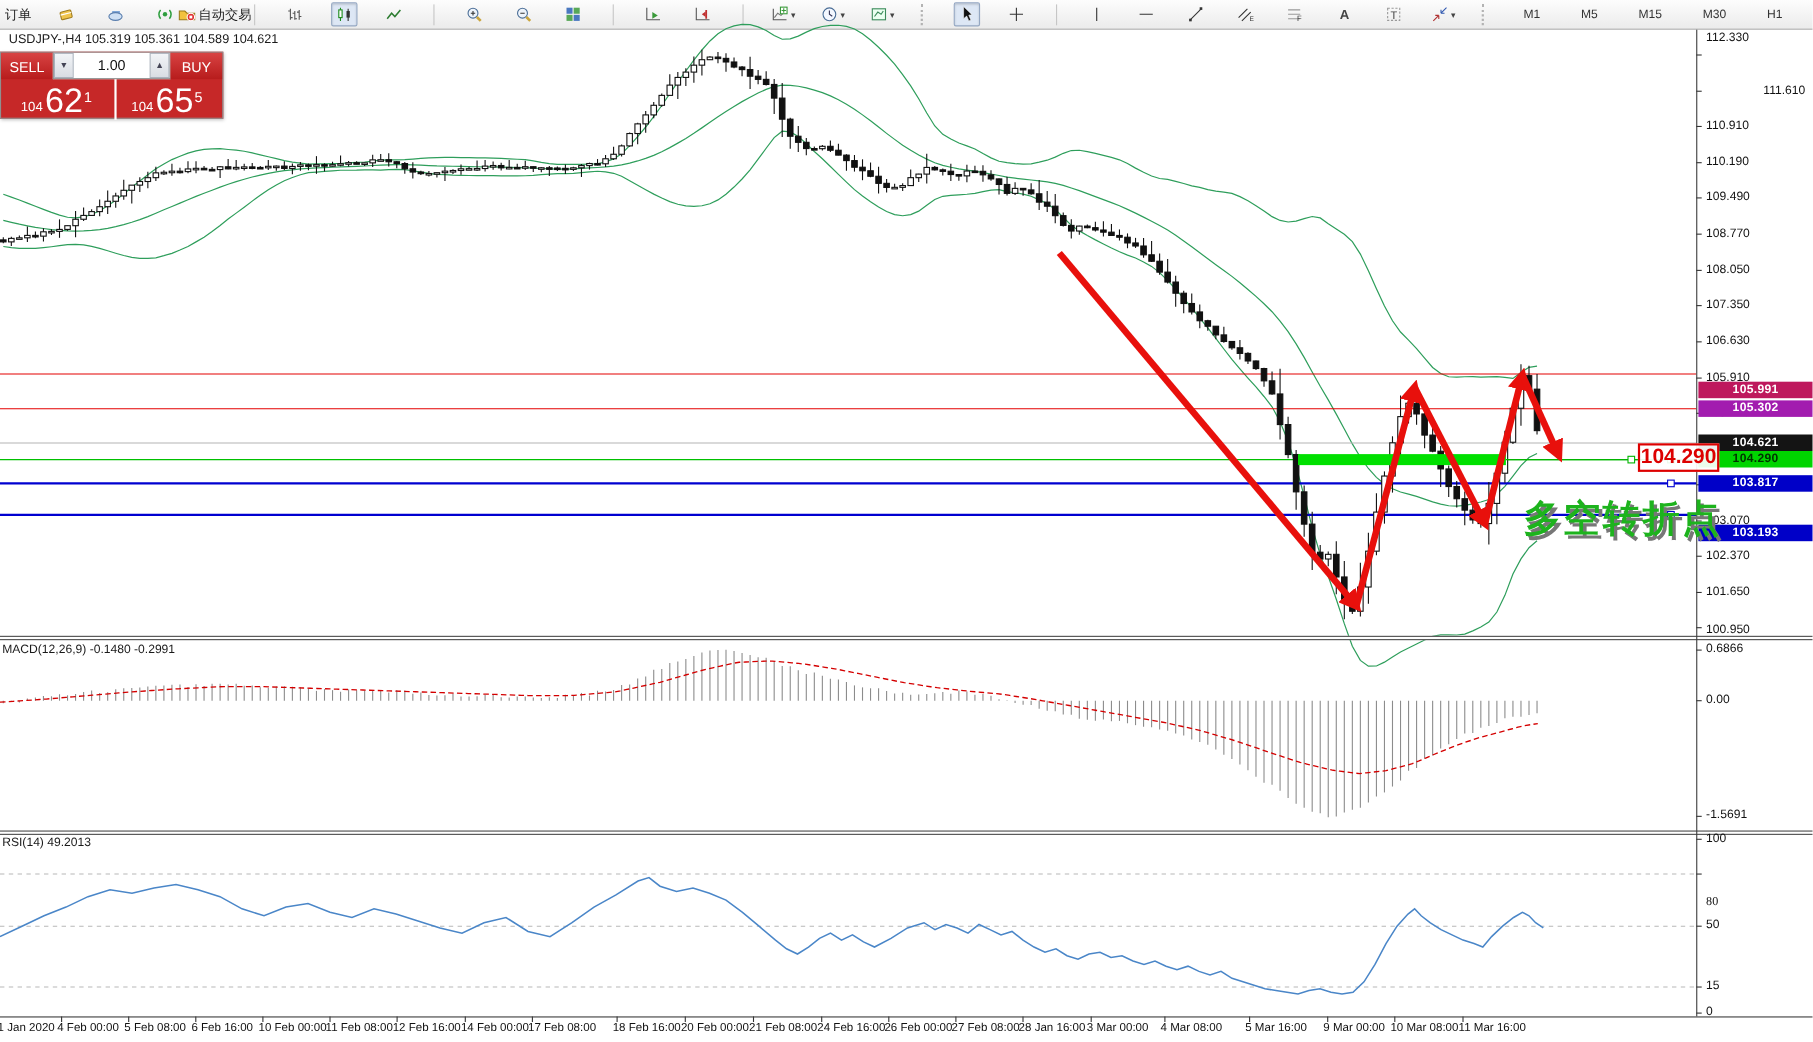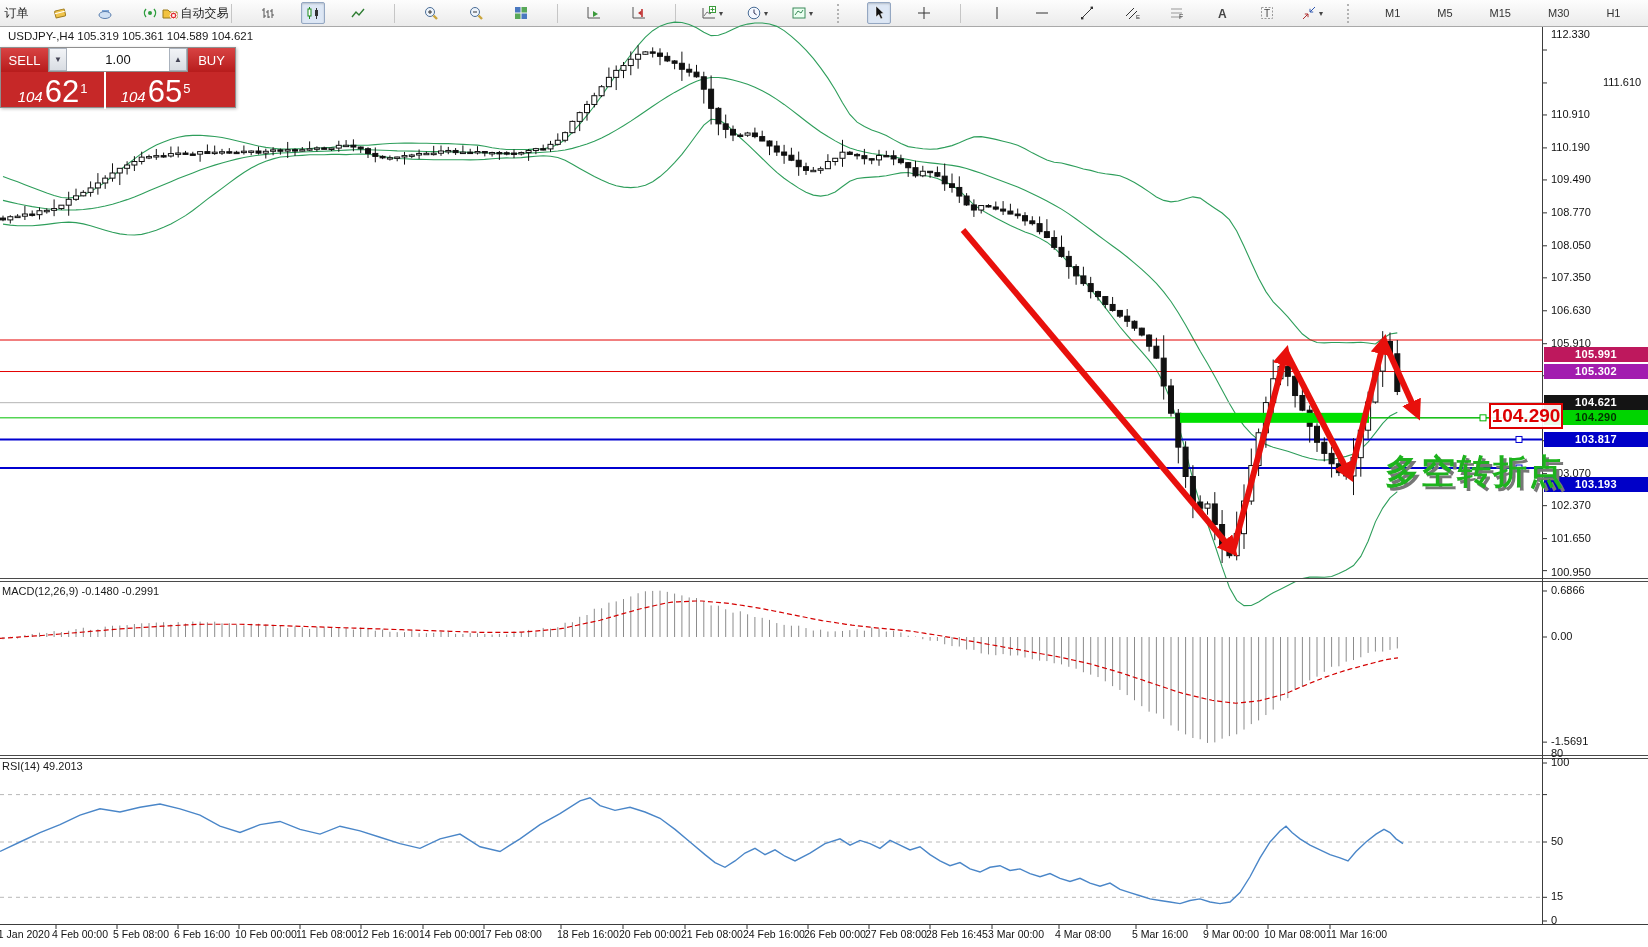--- a/index.html
+++ b/index.html
@@ -32,35 +32,35 @@
          font-weight:bold;text-align:center;z-index:3;letter-spacing:.3px;}
   .time-label{position:absolute;top:928px;font-size:10.5px;color:#111;z-index:2;white-space:nowrap;}
   .pane-label{position:absolute;font-size:11px;color:#1a1a1a;z-index:3;white-space:nowrap;}
   .red-box{position:absolute;left:1489px;top:403px;width:70px;height:22px;z-index:6;
            border:2px solid #dd0000;background:rgba(255,255,255,.92);color:#dd0000;
            font-size:19px;font-weight:bold;text-align:center;line-height:22px;}
   .cn-note{position:absolute;left:1385px;top:449px;z-index:5;font-size:34px;font-weight:bold;
            color:#1db31d;letter-spacing:2px;text-shadow:3px 3px 0 #777;
            font-family:"DejaVu Serif",serif;white-space:nowrap;}
   
-  .quote{position:absolute;left:0;top:47px;width:236px;height:61px;z-index:5;
+  .quote{position:absolute;left:0;top:47px;width:203px;height:61px;z-index:5;
          border:1px solid #8f8f8f;box-sizing:border-box;background:#c62828;
          box-shadow:1px 1px 3px rgba(0,0,0,.25);}
   .q-top{display:flex;height:24px;}
   .q-btn{width:47px;background:linear-gradient(#d84343,#b71c1c);color:#fff;font-size:13px;
          display:flex;align-items:center;justify-content:center;}
   .q-btn.buy{width:47px;flex:0 0 47px;}
   .q-spin{flex:1;background:#fff;border:1px solid #8f8f8f;border-top:none;display:flex;align-items:stretch;}
   .q-spin .sbtn{width:16px;background:linear-gradient(#f2f4f7,#d9dde3);border:1px solid #aab2bd;
                 color:#445;font-size:8px;display:flex;align-items:center;justify-content:center;}
   .q-val{flex:1;display:flex;align-items:center;justify-content:center;font-size:13px;color:#111;}
   .q-bot{display:flex;height:37px;position:relative;}
   .q-cell{width:103px;display:flex;align-items:flex-end;justify-content:center;color:#fff;padding-bottom:2px;box-sizing:border-box;}
   .q-div{position:absolute;left:103px;top:0;width:2px;height:37px;background:#fff;}
-  .q-small{font-size:15px;margin-right:2px;line-height:20px;font-style:italic;}
+  .q-small{font-size:12px;margin-right:2px;line-height:20px;}
   .q-big{font-size:31px;line-height:30px;font-weight:normal;}
   .q-sup{font-size:13px;transform:translateY(-11px);margin-left:1px;}
 </style>
 </head>
 <body>
 
 <div class="app">
   <div class="toolbar" id="toolbar">
       <div class="tb-btn">
         <span class="lbl">订单</span>
@@ -1446,40 +1446,40 @@
       <div class="badge" style="top: 347px; background: #be185d; color: rgb(255, 255, 255); text-align: center;">105.991</div>
       <div class="badge" style="top: 364.031px; background: #a21caf; color: rgb(255, 255, 255);">105.302</div>
       <div class="badge" style="top: 395.187px; background: rgb(20, 20, 20); color: rgb(255, 255, 255);">104.621</div>
       <div class="badge" style="top: 410.33px; background: rgb(0, 212, 0); color: rgb(0, 51, 0);">104.290</div>
       <div class="badge" style="top: 431.97px; background: rgb(0, 0, 200); color: rgb(255, 255, 255);">103.817</div>
       <div class="badge" style="top: 460.518px; background: rgb(0, 0, 200); color: rgb(255, 255, 255); margin-top: 16px;">103.193</div>
       <span class="scale-label" style="left: 1551px; top: 583.998px;">0.6866</span>
       <span class="scale-label" style="left: 1551px; top: 630px;">0.00</span>
       <span class="scale-label" style="left: 1551px; top: 735.13px;">-1.5691</span>
       <span class="scale-label" style="left: 1551px; top: 756px;">100</span>
-      <span class="scale-label" style="left: 1551px; top: 747px;">80</span>
+      <span class="scale-label" style="left: 1551px; top: 814px; font-family: Liberation Serif, serif;">80</span>
       <span class="scale-label" style="left: 1551px; top: 835px;">50</span>
       <span class="scale-label" style="left: 1551px; top: 890.3px;">15</span>
       <span class="scale-label" style="left: 1551px; top: 914px;">0</span>
       <span class="time-label" style="left: -8px; top: 928px;">31 Jan 2020</span>
       <span class="time-label" style="left: 52px; top: 928px;">4 Feb 00:00</span>
       <span class="time-label" style="left: 113px; top: 928px;">5 Feb 08:00</span>
       <span class="time-label" style="left: 174px; top: 928px;">6 Feb 16:00</span>
       <span class="time-label" style="left: 235px; top: 928px;">10 Feb 00:00</span>
       <span class="time-label" style="left: 296px; top: 928px;">11 Feb 08:00</span>
       <span class="time-label" style="left: 357px; top: 928px;">12 Feb 16:00</span>
       <span class="time-label" style="left: 419px; top: 928px;">14 Feb 00:00</span>
       <span class="time-label" style="left: 480px; top: 928px;">17 Feb 08:00</span>
       <span class="time-label" style="left: 557px; top: 928px;">18 Feb 16:00</span>
       <span class="time-label" style="left: 619px; top: 928px;">20 Feb 00:00</span>
       <span class="time-label" style="left: 681px; top: 928px;">21 Feb 08:00</span>
       <span class="time-label" style="left: 743px; top: 928px;">24 Feb 16:00</span>
       <span class="time-label" style="left: 804px; top: 928px;">26 Feb 00:00</span>
       <span class="time-label" style="left: 865px; top: 928px;">27 Feb 08:00</span>
-      <span class="time-label" style="left: 926px; top: 928px;">28 Feb 16:45</span>
+      <span class="time-label" style="left: 926px; top: 928px;">28 Jan 16:00</span>
       <span class="time-label" style="left: 988px; top: 928px;">3 Mar 00:00</span>
       <span class="time-label" style="left: 1055px; top: 928px;">4 Mar 08:00</span>
       <span class="time-label" style="left: 1132px; top: 928px;">5 Mar 16:00</span>
       <span class="time-label" style="left: 1203px; top: 928px;">9 Mar 00:00</span>
       <span class="time-label" style="left: 1264px; top: 928px;">10 Mar 08:00</span>
       <span class="time-label" style="left: 1326px; top: 928px;">11 Mar 16:00</span>
     </div>
 </div>
 
 </body></html>

